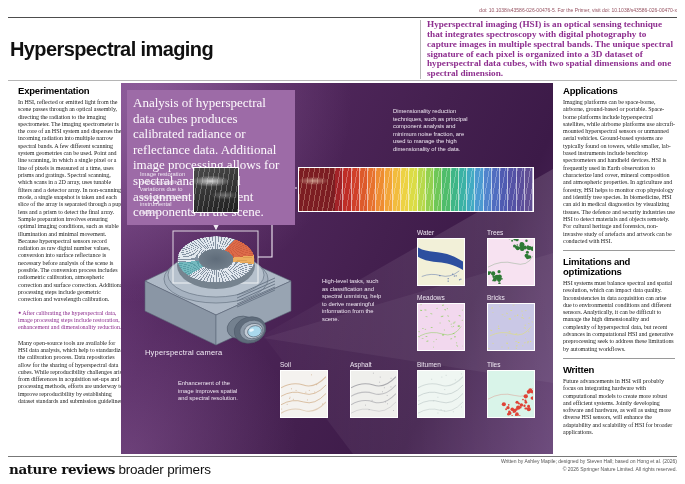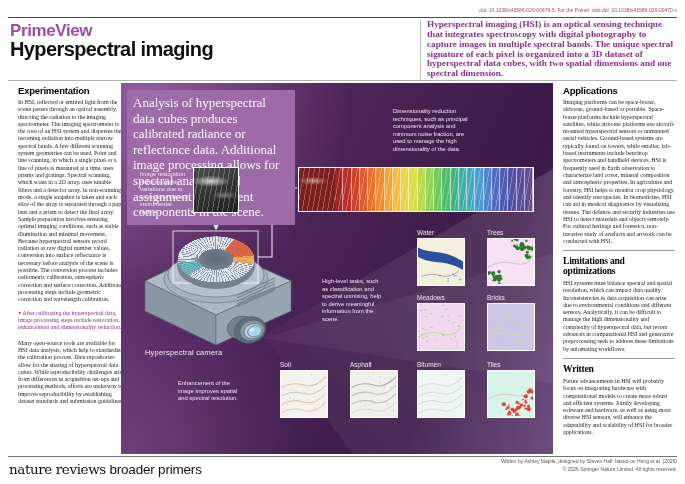--- a/index.html
+++ b/index.html
@@ -21,21 +21,21 @@
   .col{color:#1c1c1c;}
   #col-left{top:86px;left:18px;width:108px;}
   #col-right{top:86px;left:563px;width:112px;}
   .col h2{margin:0 0 3px 0;font-size:9.5px;line-height:1.04;font-weight:800;color:#000;
           letter-spacing:-0.2px;font-family:"Liberation Sans",sans-serif;}
   .col p{margin:0 0 5px 0;font-family:"Liberation Serif",serif;font-size:6.05px;line-height:1.21;
          letter-spacing:-0.05px;}
   .note{color:#8e2f8f;margin:6px 0 8px 0 !important;}
   .note .bullet{font-size:5px;vertical-align:1px;}
   .col hr{border:none;border-top:0.8px solid #9a9a9a;margin:5px 0 6px 0;}
-  .col h2.second{margin-top:2px;font-family:Liberation Serif, serif;}
+  .col h2.second{margin-top:2px;}
 
   
   #panel{top:83px;left:121px;width:432px;height:371px;
          background:
            radial-gradient(circle at 6% 4%, rgba(200,150,210,0.38), transparent 38%),
            radial-gradient(circle at 2% 100%, rgba(190,140,205,0.25), transparent 30%),
            linear-gradient(115deg,#6d3c7c 0%,#53285f 25%,#44204f 55%,#3c1a48 75%,#573069 100%);
          overflow:hidden;}
   #results-box{left:6px;top:7px;width:156px;padding:5px 6px 5px 6px;background:#9d6ba7;}
   #results-box h2{margin:0 0 2px 0;font-size:8.5px;font-weight:800;color:#fff;}
@@ -82,32 +82,31 @@
 
   
   .thumb{position:absolute;width:48px;z-index:4;}
   .thumb-label{font-size:6.5px;color:#efe7f2;margin-bottom:2px;}
   .thumb-box{width:48px;height:48px;border:1.5px solid #fff;box-sizing:border-box;overflow:hidden;}
   .thumb-box svg{display:block;}
 
   
   #rule-footer{top:456px;left:8px;right:8px;height:1px;background:#777;}
   #journal{top:461px;left:9px;font-size:13.5px;color:#111;}
-  #journal .serif{font-family:"DejaVu Serif",serif;font-weight:400;letter-spacing:-0.4px;}
+  #journal .serif{font-family:"DejaVu Serif",serif;font-weight:700;letter-spacing:-0.4px;}
   #journal .sans{font-family:"Liberation Sans",sans-serif;font-weight:300;letter-spacing:-0.2px;}
   #credits{top:458px;right:8px;text-align:right;font-size:5px;line-height:1.5;color:#555;}
 </style>
 </head>
 <body>
 
 <div id="poster">
 
   <div class="abs" id="doi-line">doi: 10.1038/s43586-026-00476-5. For the Primer, visit doi: 10.1038/s43586-026-00470-x</div>
   <div class="abs" id="rule-top"></div>
-  <div class="abs" id="brand">PrimeView</div>
   <div class="abs" id="page-title">Hyperspectral imaging</div>
   <div class="abs" id="intro">Hyperspectral imaging (HSI) is an optical sensing technique that integrates spectroscopy with digital photography to capture images in multiple spectral bands. The unique spectral signature of each pixel is organized into a 3D dataset of hyperspectral data cubes, with two spatial dimensions and one spectral dimension.</div>
   <div class="abs" id="rule-header"></div>
 
   <div class="abs col" id="col-left">
     <h2>Experimentation</h2>
     <p>In HSI, reflected or emitted light from the scene passes through an optical assembly, directing the radiation to the imaging spectrometer. The imaging spectrometer is the core of an HSI system and disperses the incoming radiation into multiple narrow spectral bands. A few different scanning system geometries can be used. Point and line scanning, in which a single pixel or a line of pixels is measured at a time, uses prisms and gratings. Spectral scanning, which scans in a 2D array, uses tunable filters and a detector array. In non-scanning mode, a single snapshot is taken and each slice of the array is separated through a pupil lens and a prism to detect the final array. Sample preparation involves ensuring optimal imaging conditions, such as stable illumination and minimal movement. Because hyperspectral sensors record radiation as raw digital number values, conversion into surface reflectance is necessary before analysis of the scene is possible. The conversion process includes radiometric calibration, atmospheric correction and surface correction. Additional processing steps include geometric correction and wavelength calibration.</p>
     <p class="note"><span class="bullet">●</span> <span>After calibrating the hyperspectral data, image processing steps include restoration, enhancement and dimensionality reduction.</span></p>
     <p>Many open-source tools are available for HSI data analysis, which help to standardize the calibration process. Data repositories allow for the sharing of hyperspectral data cubes. While reproducibility challenges arise from differences in acquisition set-ups and processing methods, efforts are underway to improve reproducibility by establishing dataset standards and submission guidelines.</p>
   </div>

